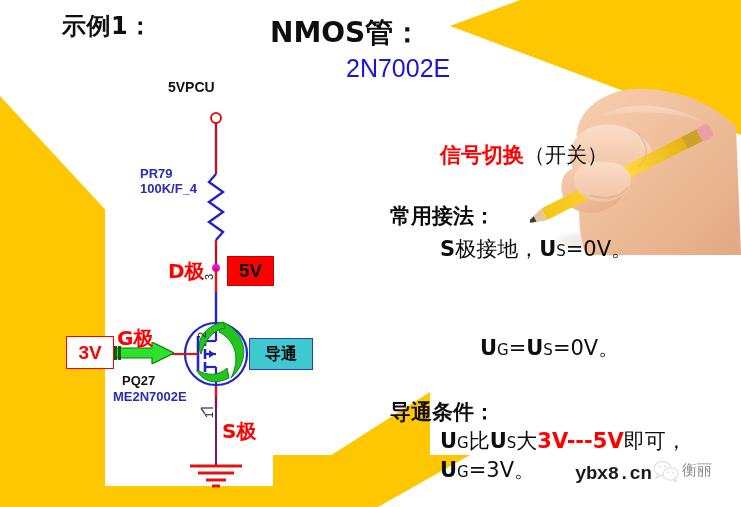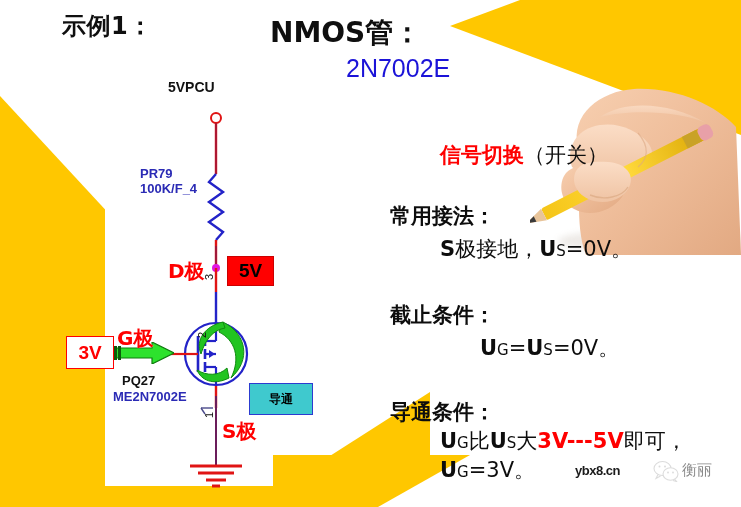--- a/index.html
+++ b/index.html
@@ -63,22 +63,22 @@
 
   
   #box-5v{position:absolute;left:227px;top:256px;width:45px;height:28px;background:#FF0000;
      border:1px solid #c00;display:flex;align-items:center;justify-content:center;
      font-size:19px;font-weight:bold;color:#000;}
   #box-3v{position:absolute;left:66px;top:336px;width:46px;height:31px;background:#ffffff;
      border:1.5px solid #FF0000;display:flex;align-items:center;justify-content:center;
      font-size:19px;font-weight:bold;color:#FF0000;}
   #box-conduct{position:absolute;left:249px;top:338px;width:62px;height:30px;background:#3FC9CE;
      border:1.5px solid #2c3bd0;display:flex;align-items:center;justify-content:center;
-     font-size:12px;font-weight:bold;color:#000;
-     font-family:"DejaVu Sans","Liberation Sans",sans-serif;margin-top:45px;}
+     font-size:16px;font-weight:bold;color:#000;
+     font-family:"DejaVu Sans","Liberation Sans",sans-serif;}
 
   
   #green-arrow{position:absolute;left:112px;top:342px;width:62px;height:22px;}
 
   
   .blk{position:absolute;color:#0d0d0d;font-family:"DejaVu Sans","Liberation Sans",sans-serif;}
   .hd{font-size:21px;font-weight:bold;white-space:nowrap;}
   .bd{font-size:21px;white-space:nowrap;}
   .bold{font-weight:bold;}
   .red{color:#FF0000;}
@@ -88,22 +88,22 @@
   #t-role-b{left:440px;top:141px;}
   #t-conn-h{left:390px;top:202px;}
   #t-conn-b{left:440px;top:235px;}
   #t-off-h{left:390px;top:301px;}
   #t-off-b{left:440px;top:334px;margin-left:40px;}
   #t-on-h{left:390px;top:398px;}
   #t-on-b1{left:440px;top:427px;}
   #t-on-b2{left:440px;top:456px;}
 
   
-  #wm-url{position:absolute;left:575px;top:463px;font-size:13px;font-weight:bold;color:#1b1b1b;
-     font-family:Liberation Sans, sans-serif;letter-spacing:-0.5px;}
+  #wm-url{position:absolute;left:575px;top:463px;font-size:19px;font-weight:bold;color:#1b1b1b;
+     font-family:Liberation Mono, monospace;letter-spacing:-0.5px;}
   #wm-logo{position:absolute;left:653px;top:460px;width:26px;height:22px;opacity:.35;}
   #wm-name{position:absolute;left:682px;top:461px;font-size:15px;color:#8a8a8a;
      font-family:"DejaVu Sans","Liberation Sans",sans-serif;}
 
   
   #hand{position:absolute;left:530px;top:55px;width:211px;height:200px;pointer-events:none;}
 </style>
 </head>
 <body>
 
@@ -253,21 +253,20 @@
 
   <div id="title-example">示例1：</div>
   <div id="title-nmos">NMOS管：</div>
   <div id="title-part">2N7002E</div>
 
   <div class="blk bd" id="t-role-b"><span class="red bold">信号切换</span><span>（开关）</span></div>
 
   <div class="blk hd" id="t-conn-h">常用接法：</div>
   <div class="blk bd" id="t-conn-b"><span class="bold">S</span><span>极接地，</span><span class="bold">U</span><span class="sub">S</span><span>=0V。</span></div>
 
-  <div class="blk hd" id="t-off-h">截止条件：</div>
   <div class="blk bd" id="t-off-b"><span class="bold">U</span><span class="sub">G</span><span>=</span><span class="bold">U</span><span class="sub">S</span><span>=0V。</span></div>
 
   <div class="blk hd" id="t-on-h">导通条件：</div>
   <div class="blk bd" id="t-on-b1"><span class="bold">U</span><span class="sub">G</span><span>比</span><span class="bold">U</span><span class="sub">S</span><span>大</span><span class="red bold">3V</span><span class="red bold">---</span><span class="red bold">5V</span><span>即可，</span></div>
   <div class="blk bd" id="t-on-b2"><span class="bold">U</span><span class="sub">G</span><span>=3V。</span></div>
 
   <div id="wm-url">ybx8.cn</div>
   <svg id="wm-logo" viewBox="0 0 26 22">
     <ellipse cx="9.5" cy="8.5" rx="8.5" ry="7" fill="none" stroke="#9a9a9a" stroke-width="1.1"></ellipse>
     <path d="M5,14.5 L3,18.5 L7.5,16" fill="none" stroke="#9a9a9a" stroke-width="1.1"></path>

